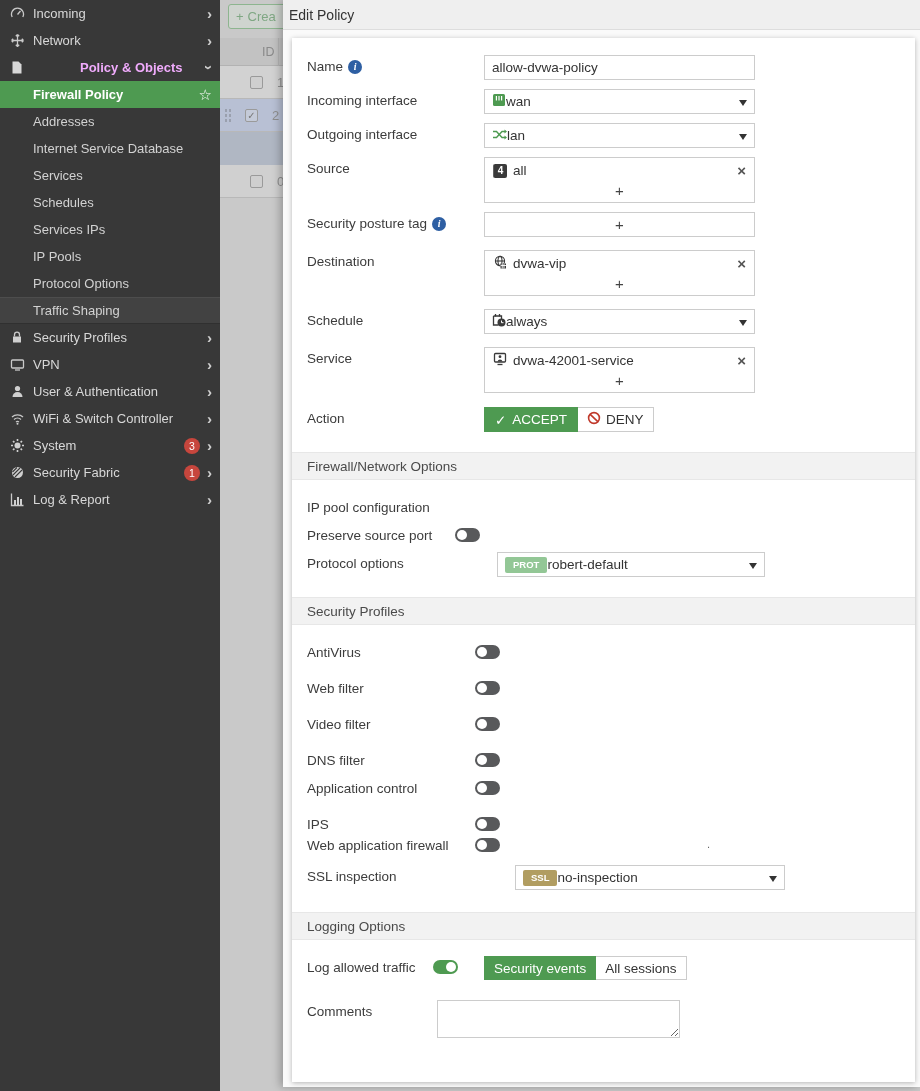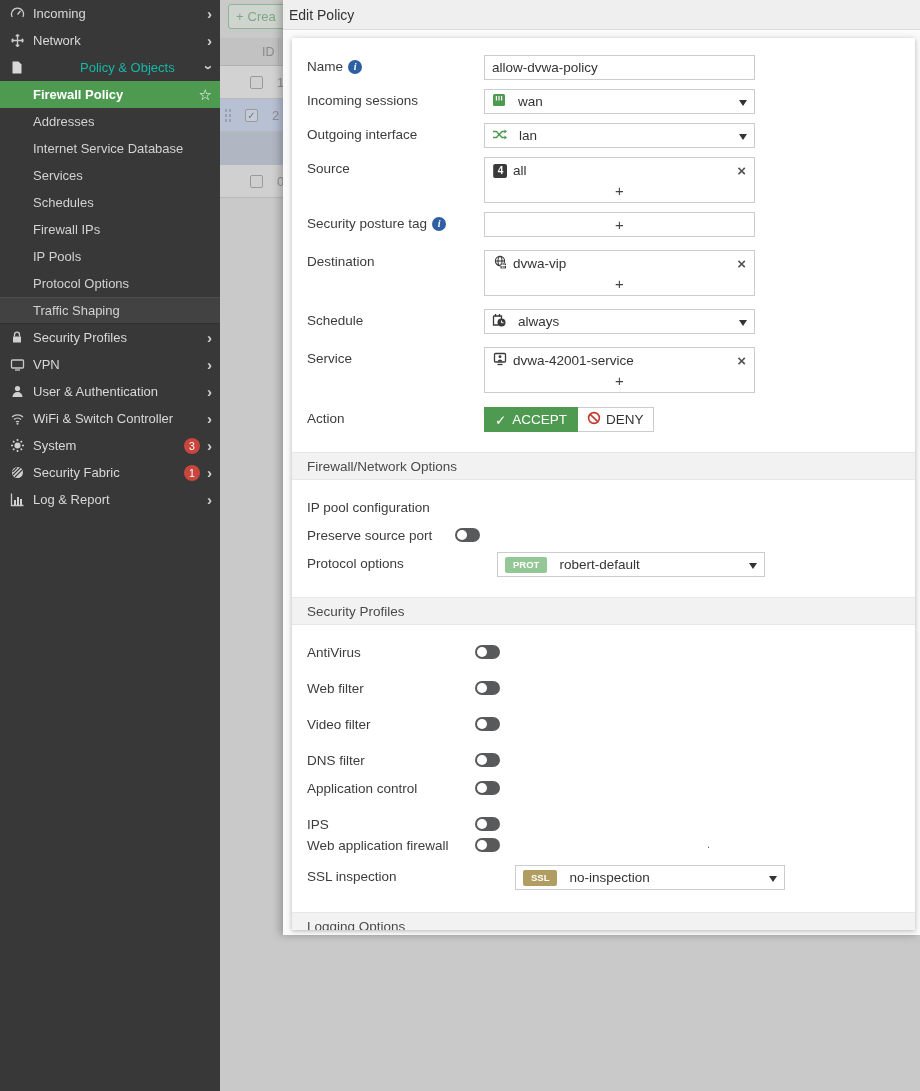--- a/index.html
+++ b/index.html
@@ -4,21 +4,21 @@
 <style>
   html,body{margin:0;padding:0;background:#fff;}
   *{box-sizing:border-box;font-family:"Liberation Sans","DejaVu Sans",sans-serif;}
   #app{position:relative;width:920px;height:1091px;overflow:hidden;background:#c9c9c9;}
 
   
   #sidebar{position:absolute;left:0;top:0;width:220px;height:1091px;background:#383838;z-index:3;}
   .sn-item{height:27px;display:flex;align-items:center;padding:0 8px 0 10px;color:#d8d8d8;font-size:13px;cursor:pointer;}
   .sn-ic{width:23px;flex:none;display:flex;align-items:center;}
   .sn-label{flex:1;white-space:nowrap;overflow:hidden;}
-  .sn-item.bold .sn-label{font-weight:normal;color:#14b8a6;padding-left:47px;}
+  .sn-item.bold .sn-label{font-weight:bold;color:#f0abfc;padding-left:47px;}
   .sn-sub{padding-left:33px;}
   .sn-sub .sn-label{color:#d2d2d2;}
   .sn-item.active{background:#4e9a51;align-items:center;}
   .sn-item.active .sn-label{color:#fff;font-weight:bold;}
   .sn-item.hl{background:#424242;border-top:1px solid #4d4d4d;border-bottom:1px solid #303030;}
   .sn-chev{flex:none;color:#cfcfcf;font-size:15px;font-weight:bold;display:inline-block;line-height:1;}
   .sn-chev.down{transform:rotate(90deg);}
   .sn-badge{flex:none;background:#c7463d;color:#fff;border-radius:50%;width:16px;height:16px;font-size:10.5px;display:flex;align-items:center;justify-content:center;margin-right:7px;}
   .sn-star{flex:none;color:#fff;font-size:15px;}
   .sn-item svg{stroke:#c9c9c9;fill:none;stroke-width:1.3;}
@@ -32,37 +32,37 @@
   .bg-row .idcell{margin-left:14px;}
   .bg-vline{position:absolute;left:58px;top:38px;width:1px;height:160px;background:#b5b5b5;}
   .bg-row.sel{background:#b8c0d4;}
   .bg-row.sel .cb{margin-left:14px;background:#c4cad8;color:#777;font-size:10px;display:flex;align-items:center;justify-content:center;}
   .bg-band{position:absolute;left:0;width:63px;height:33px;background:#b0b7c3;}
   .dots{width:7px;height:14px;margin-left:4px;flex:none;
         background-image:radial-gradient(#9aa0ae 1px, transparent 1.2px);
         background-size:4px 5px;}
 
   
-  #panel{position:absolute;left:283px;top:0;width:637px;height:935px;background:#fafafa;box-shadow:-3px 0 8px rgba(0,0,0,.25);z-index:2;}
+  #panel{position:absolute;left:283px;top:0;width:637px;height:1087px;background:#fafafa;box-shadow:-3px 0 8px rgba(0,0,0,.25);z-index:2;}
   #panel-header{height:30px;background:#efefef;border-bottom:1px solid #ddd;display:flex;align-items:center;padding-left:6px;font-size:14px;color:#333;}
   #card{position:absolute;left:9px;right:5px;top:38px;bottom:5px;background:#fff;box-shadow:0 1px 5px rgba(0,0,0,.28);overflow:hidden;}
 
   .frow{display:flex;align-items:flex-start;margin:0 15px 9px;}
   .flabel{flex:none;font-size:13.5px;color:#3c3c3c;display:flex;align-items:center;gap:5px;padding-top:4px;}
   .w-main{width:177px;}
   .w-fw-toggle{width:148px;}
   .w-fw-ctrl{width:190px;}
   .w-sec-toggle{width:168px;}
   .w-sec-ctrl{width:208px;}
   .w-log-toggle{width:126px;}
   .w-log-ctrl{width:130px;}
   .info-ic{width:14px;height:14px;border-radius:50%;background:#2e5fa3;color:#fff;font-size:10px;font-weight:bold;display:inline-flex;align-items:center;justify-content:center;font-family:"Liberation Serif",serif;font-style:italic;}
 
   .tinput{width:271px;height:25px;border:1px solid #ccc;font-size:13.5px;color:#333;padding:0 7px;outline:none;background:#fff;}
-  .select{width:271px;height:25px;border:1px solid #ccc;background:#fff;display:flex;align-items:center;gap:12px;padding:0 22px 0 7px;position:relative;font-size:13.5px;color:#333;}
+  .select{width:271px;height:25px;border:1px solid #ccc;background:#fff;display:flex;align-items:center;gap:0;padding:0 22px 0 7px;position:relative;font-size:13.5px;color:#333;}
   .caret{position:absolute;right:7px;top:10px;width:0;height:0;border-left:4.5px solid transparent;border-right:4.5px solid transparent;border-top:6px solid #333;}
   .entrybox{width:271px;border:1px solid #ccc;background:#fff;padding:2px 0;}
   .entry{display:flex;align-items:center;gap:6px;height:21px;padding:0 8px;font-size:13.5px;color:#333;}
   .x-btn{margin-left:auto;color:#555;font-size:15px;font-weight:bold;cursor:pointer;line-height:1;}
   .addrow{display:flex;justify-content:center;align-items:center;height:19px;color:#444;font-size:15px;cursor:pointer;}
 
   .seg{display:inline-flex;}
   .seg .opt{height:24px;display:flex;align-items:center;padding:0 9px;font-size:13.5px;border:1px solid #ccc;background:#fff;color:#333;white-space:nowrap;cursor:pointer;}
   .seg .opt.on{background:#4e9a51;border-color:#4e9a51;color:#fff;}
   .seg .opt + .opt{border-left:none;}
@@ -132,21 +132,21 @@
     <div class="sn-item sn-sub">
         <span class="sn-label">Internet Service Database</span>
       </div>
     <div class="sn-item sn-sub">
         <span class="sn-label">Services</span>
       </div>
     <div class="sn-item sn-sub">
         <span class="sn-label">Schedules</span>
       </div>
     <div class="sn-item sn-sub">
-        <span class="sn-label">Firewall IPs</span>
+        <span class="sn-label">Services IPs</span>
       </div>
     <div class="sn-item sn-sub">
         <span class="sn-label">IP Pools</span>
       </div>
     <div class="sn-item sn-sub">
         <span class="sn-label">Protocol Options</span>
       </div>
     <div class="sn-item sn-sub hl">
         <span class="sn-label">Traffic Shaping</span>
       </div>
@@ -276,21 +276,21 @@
 
       <div class="frow">
         <div class="flabel w-main">
           <span>Name</span>
           <span class="info-ic">i</span>
         </div>
         <input class="tinput" value="allow-dvwa-policy" style="">
       </div>
 
       <div class="frow">
-        <div class="flabel w-main">Incoming sessions</div>
+        <div class="flabel w-main">Incoming interface</div>
         <div class="select">
           <span><svg width="14" height="14" viewBox="0 0 14 14">
                 <rect x="1" y="1" width="12" height="12" rx="1.5" fill="#4e9a51"></rect>
                 <g stroke="#fff" stroke-width="1.2">
                   <line x1="4.4" y1="3" x2="4.4" y2="7.5"></line>
                   <line x1="7" y1="3" x2="7" y2="7.5"></line>
                   <line x1="9.6" y1="3" x2="9.6" y2="7.5"></line>
                 </g>
               </svg></span>
           <span>wan</span>
@@ -484,20 +484,30 @@
         <div class="flabel w-sec-ctrl">SSL inspection</div>
         <div class="select" style="width:270px">
           <span class="tagbadge tag-ssl">SSL</span>
           <span>no-inspection</span>
           <span class="caret"></span>
         </div>
       </div>
 
       <div class="secband">Logging Options</div>
 
+      <div class="frow" style="margin-bottom:20px">
+        <div class="flabel w-log-toggle">Log allowed traffic</div>
+        <div class="toggle on">
+            <span class="knob"></span>
+          </div>
+        <div class="seg" style="margin-left:26px">
+          <div class="opt on">Security events</div>
+          <div class="opt">All sessions</div>
+        </div>
+      </div>
 
       <div class="frow">
         <div class="flabel w-log-ctrl">Comments</div>
         <div>
           <textarea class="comments" style=""></textarea>
           
         </div>
       </div>
 
     </div>

